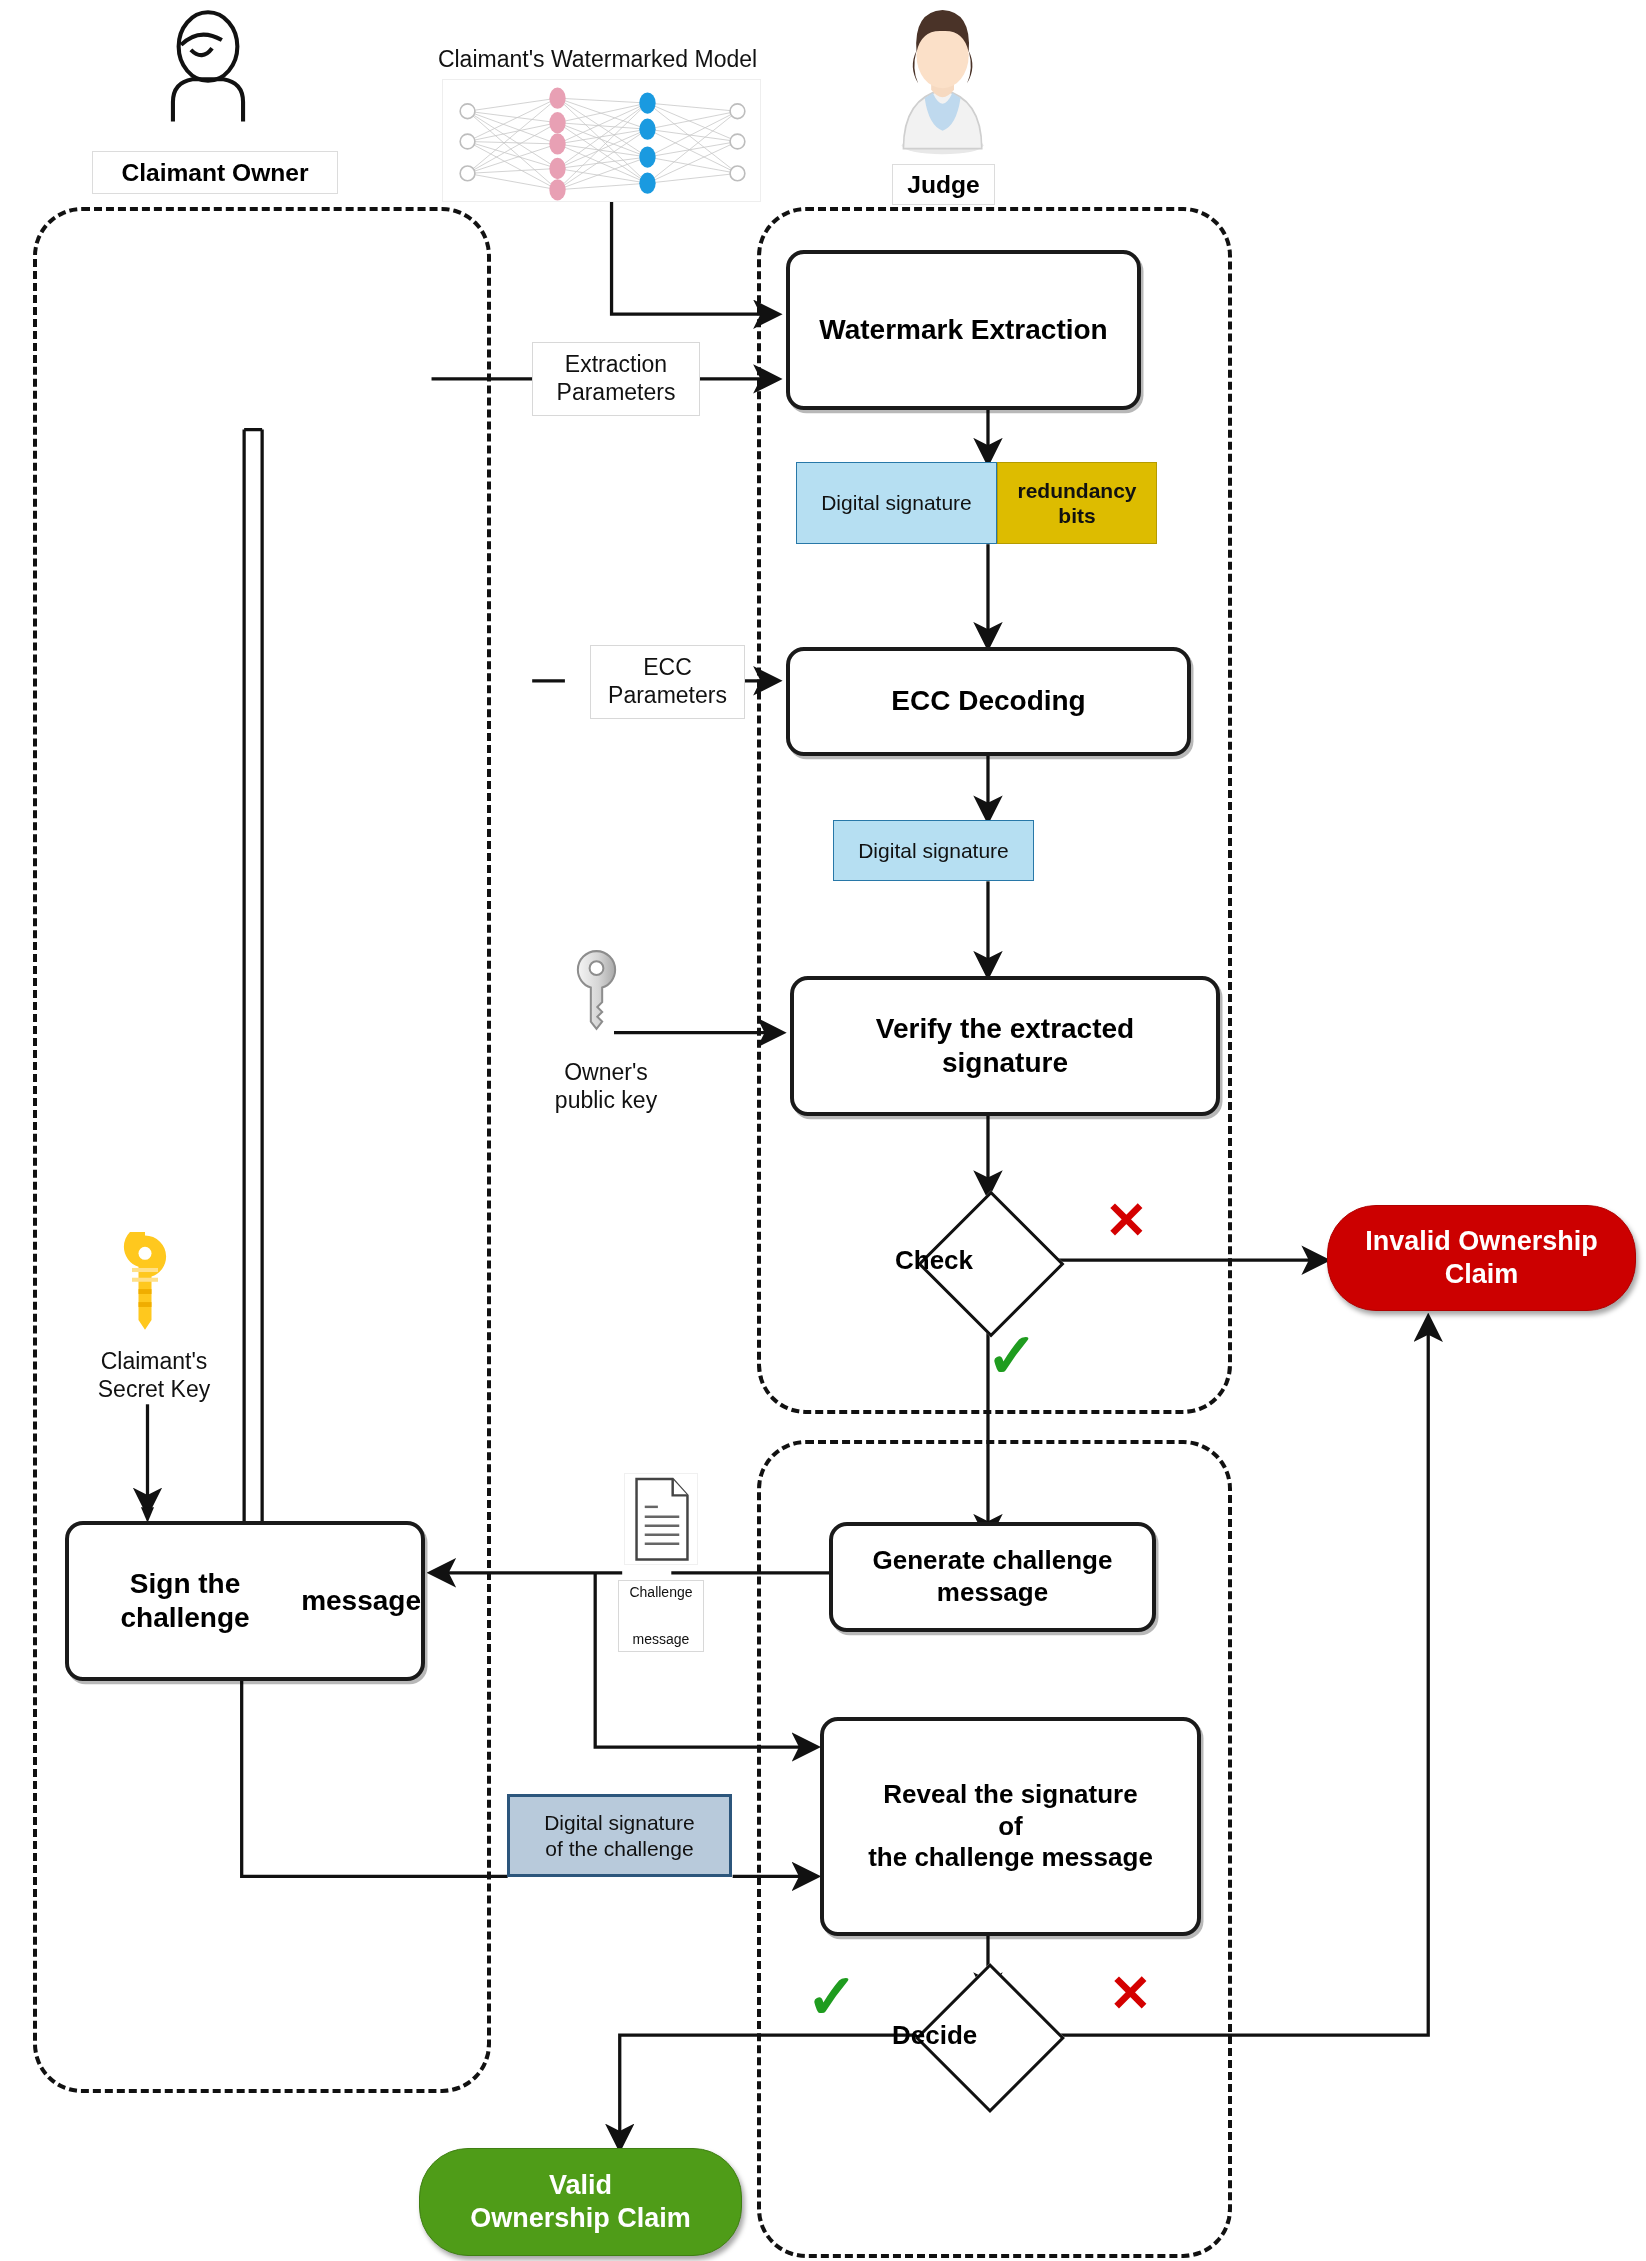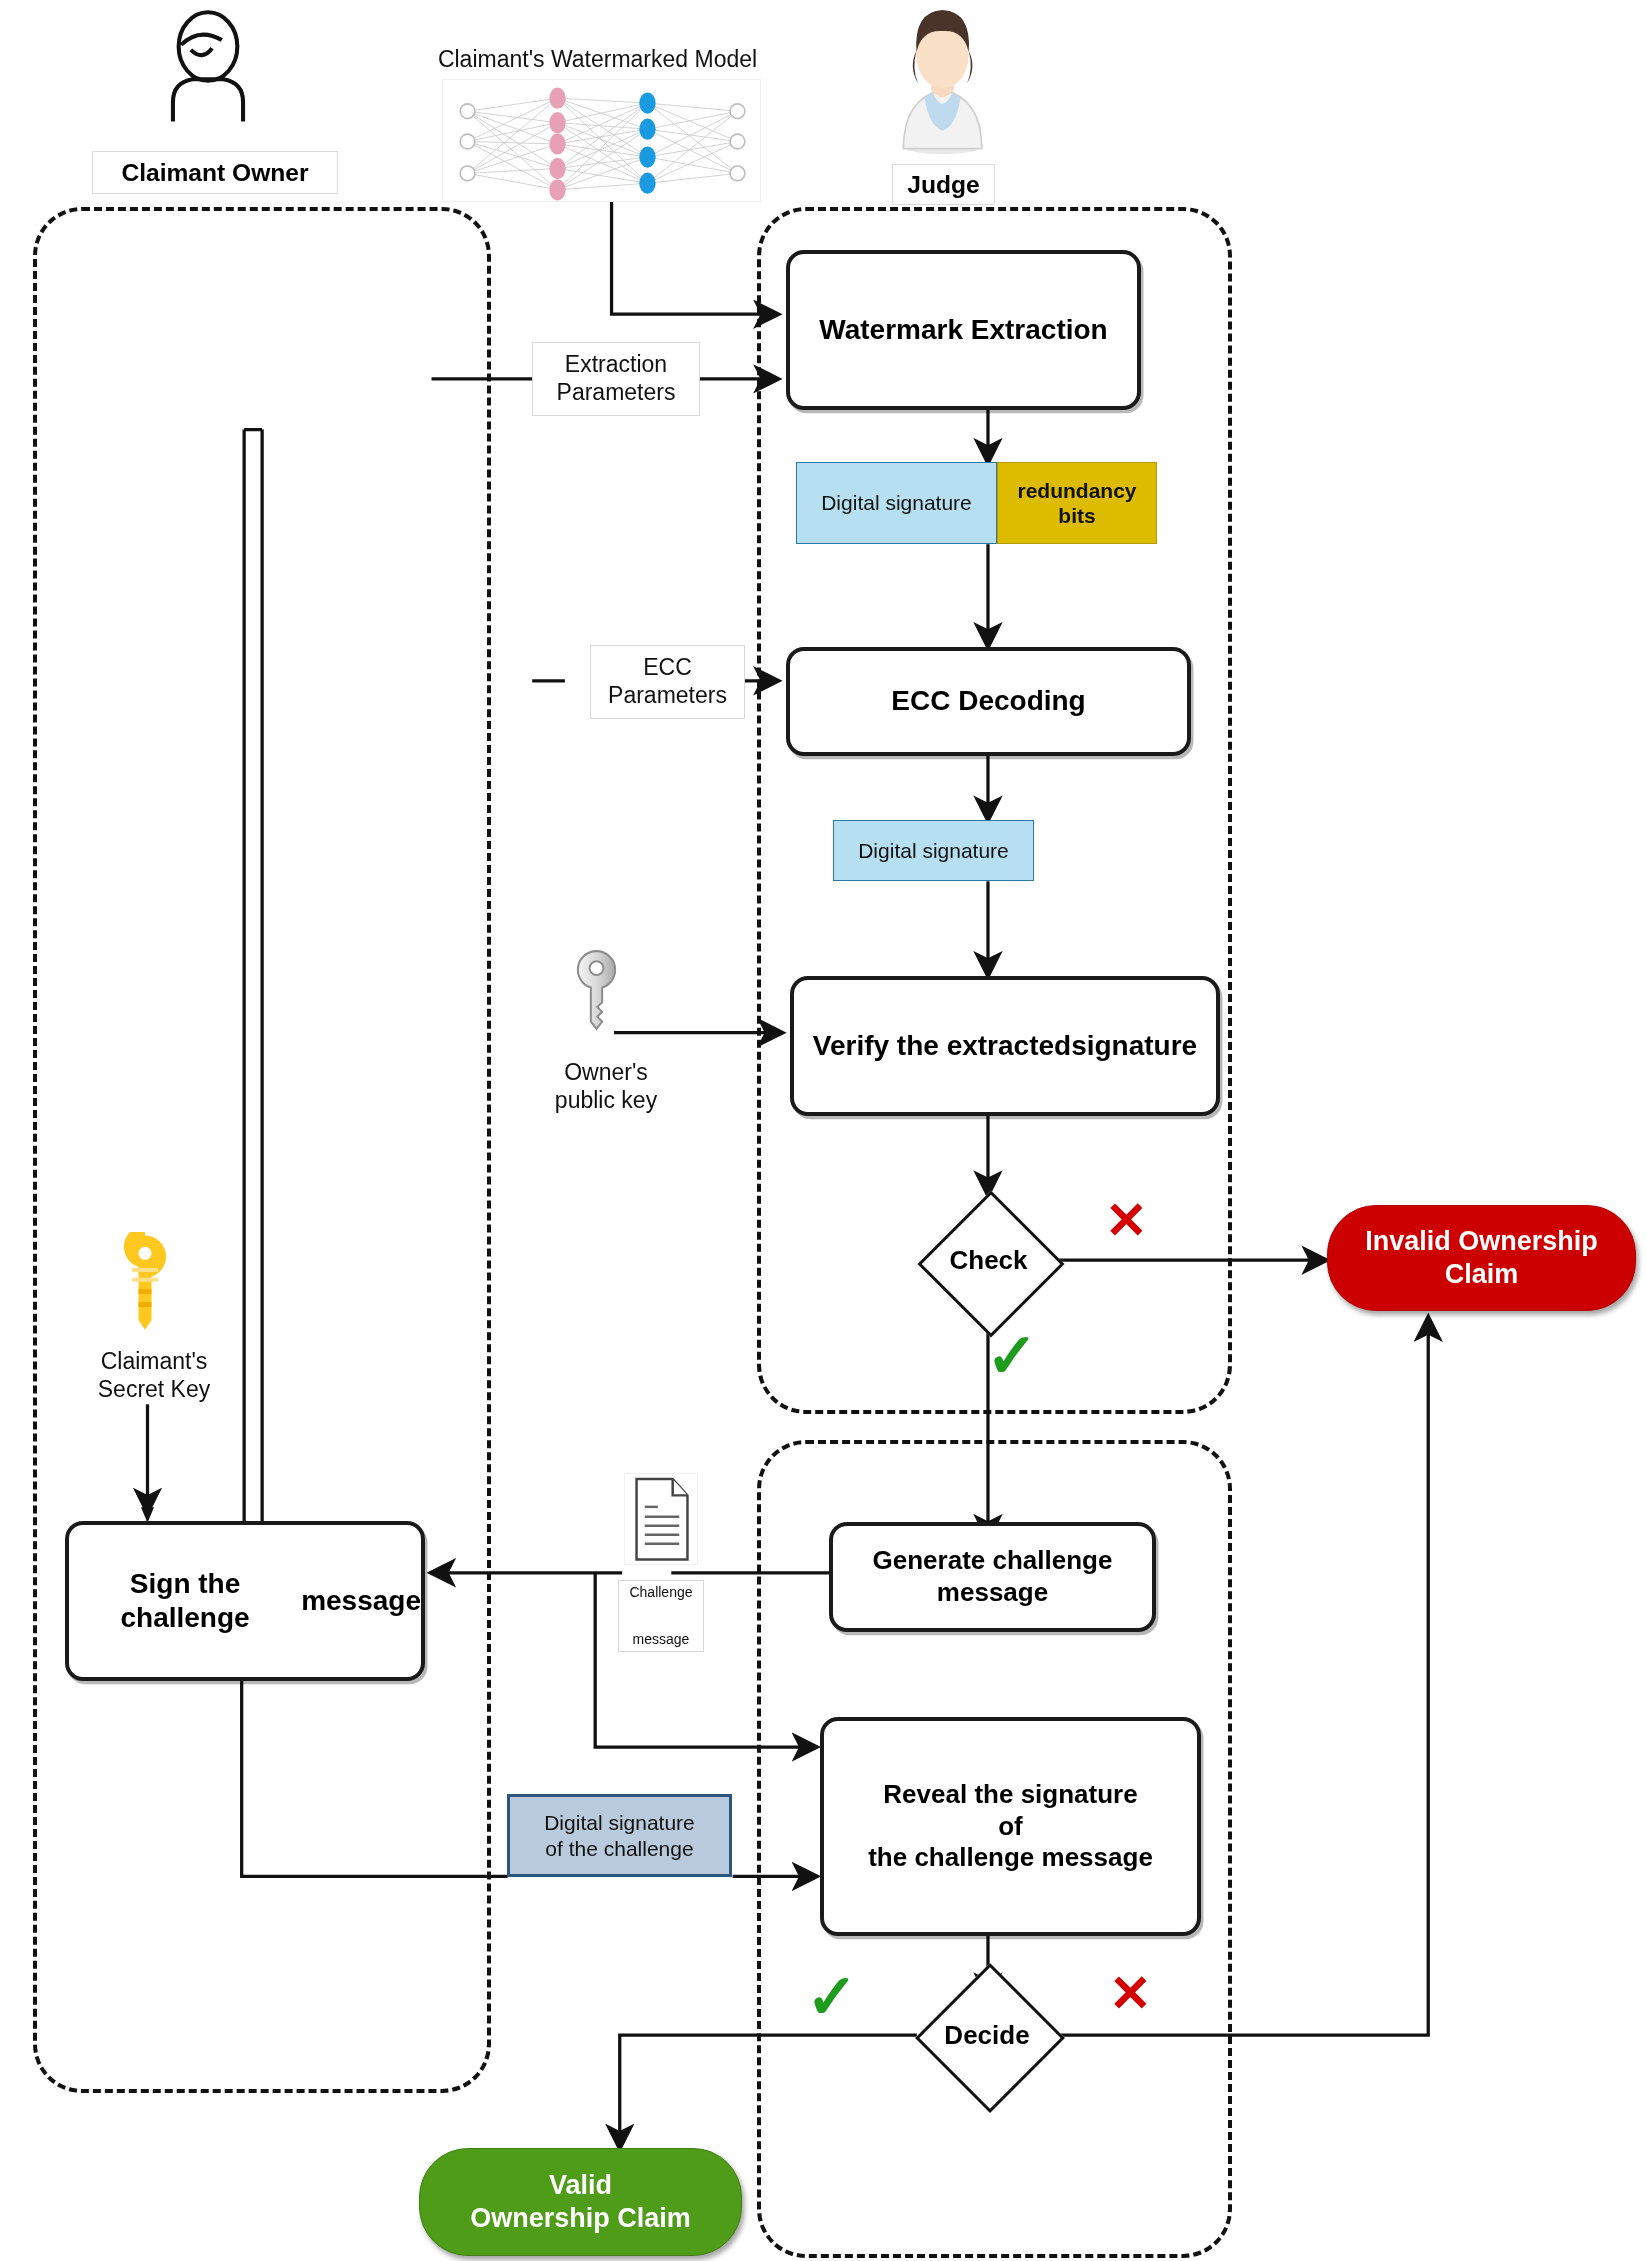--- a/index.html
+++ b/index.html
@@ -52,21 +52,21 @@
   .plain{
     display:flex;align-items:center;justify-content:center;text-align:center;
     color:#111;line-height:1.2;
   }
   .actor-name{
     display:flex;align-items:center;justify-content:center;text-align:center;
     font-weight:bold;color:#000;background:#fff;border:0.8px solid #dcdcdc;
   }
 
   
-  .diamond{display:flex;align-items:center;justify-content:center;}
+  .diamond{display:flex;align-items:center;}
   .diamond .dshape{
     position:absolute;inset:0;
     background:#fff;border:3.3px solid #111;
     transform:rotate(45deg);
   }
   .diamond .dtext{position:relative;z-index:2;font-weight:bold;color:#000;}
 
   
   .xmark{color:#d40000;font-weight:bold;font-family:"Liberation Sans",sans-serif;}
   .check{color:#1f9c1f;font-weight:bold;}
@@ -287,21 +287,21 @@
   </div>
 
   <div class="abs proc" style="left:786px;top:647px;width:405px;height:109px;font-size:28px;">
     <span>ECC Decoding</span>
   </div>
 
   <div class="abs chip sig" style="left:833px;top:820px;width:201px;height:61px;font-size:21px;">
     <span>Digital signature</span>
   </div>
 
-  <div class="abs proc" style="left:790px;top:976px;width:430px;height:140px;font-size:28px;">
+  <div class="abs proc" style="left:790px;top:976px;width:430px;height:140px;font-size:28px;flex-direction:column;">
     <span>Verify the extracted</span>
     <span>signature</span>
   </div>
 
   <div class="abs diamond" style="left:895px;top:1196px;width:187px;height:129px;">
     <div class="dshape" style="width:98px;height:98px;left:44px;top:15.5px;"></div>
     <div class="dtext" style="font-size:26px;">Check</div>
   </div>
   <div class="abs xmark" style="left:1105px;top:1191px;width:49px;height:49px;font-size:51px;">✕</div>
   <div class="abs check" style="left:986px;top:1319px;width:65px;height:65px;font-size:62px;">✓</div>

